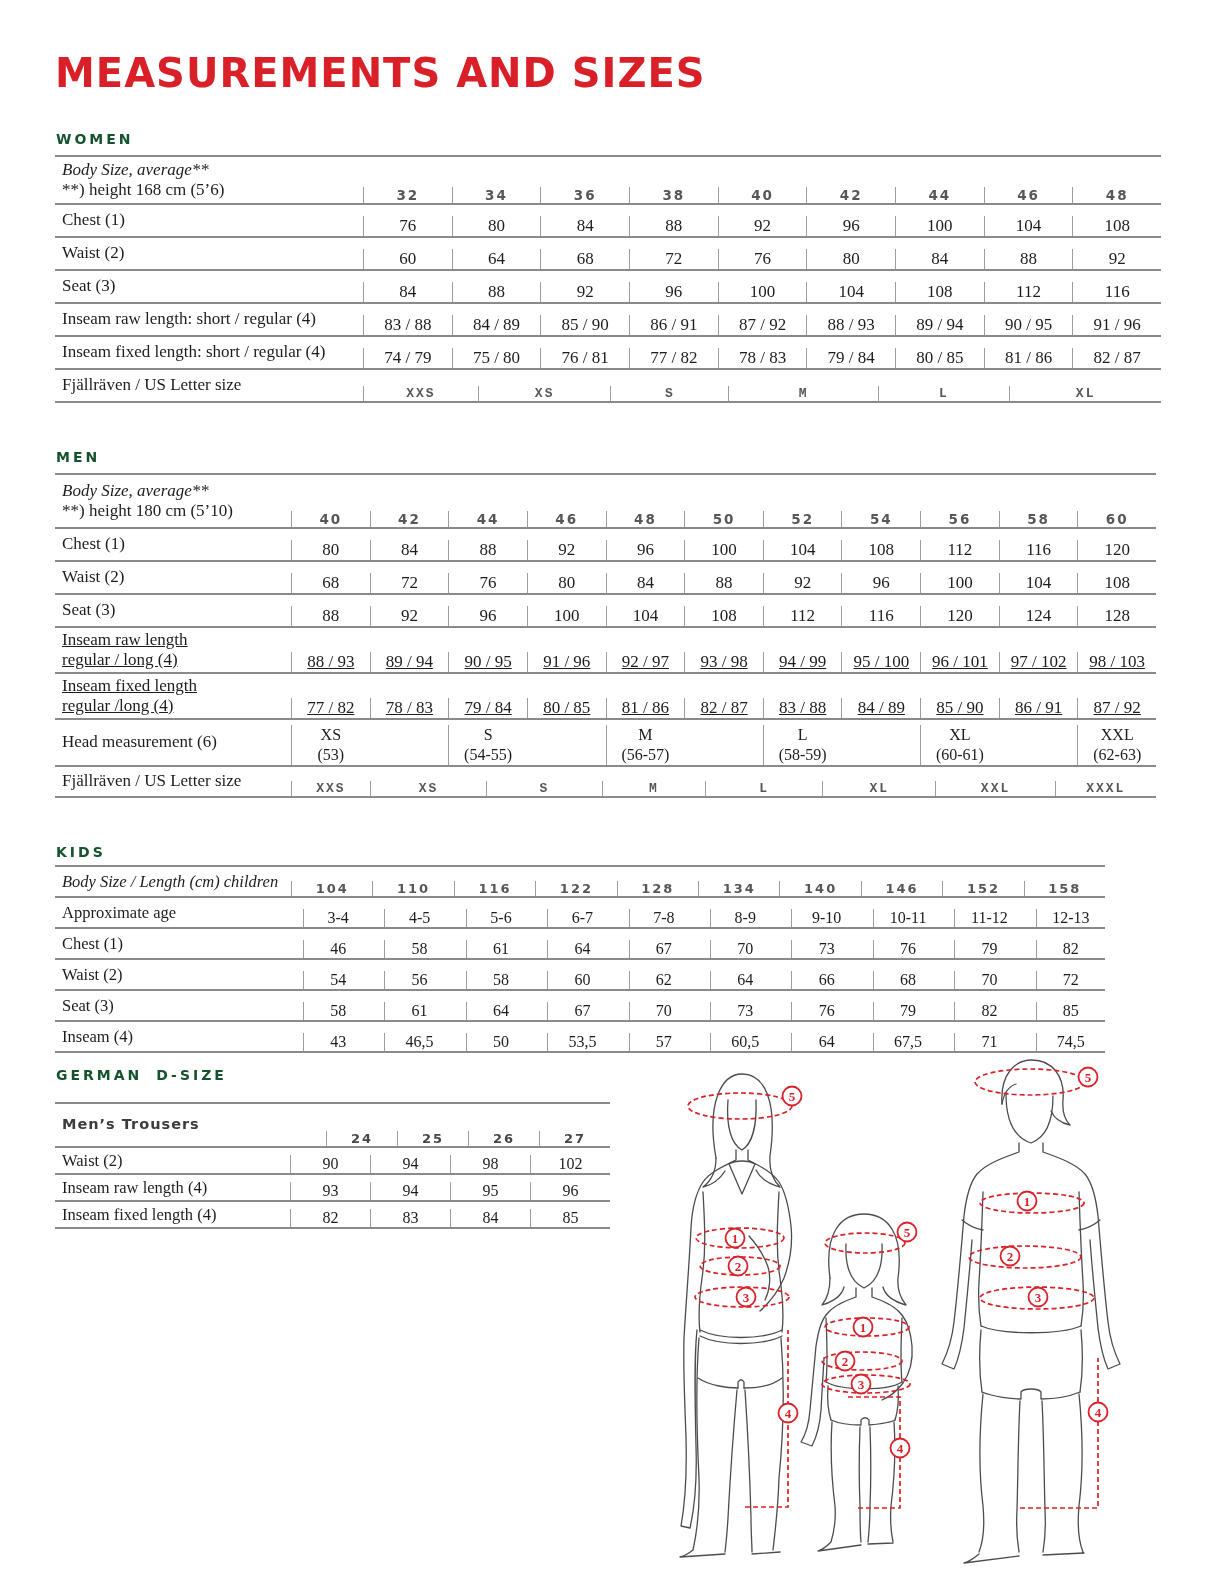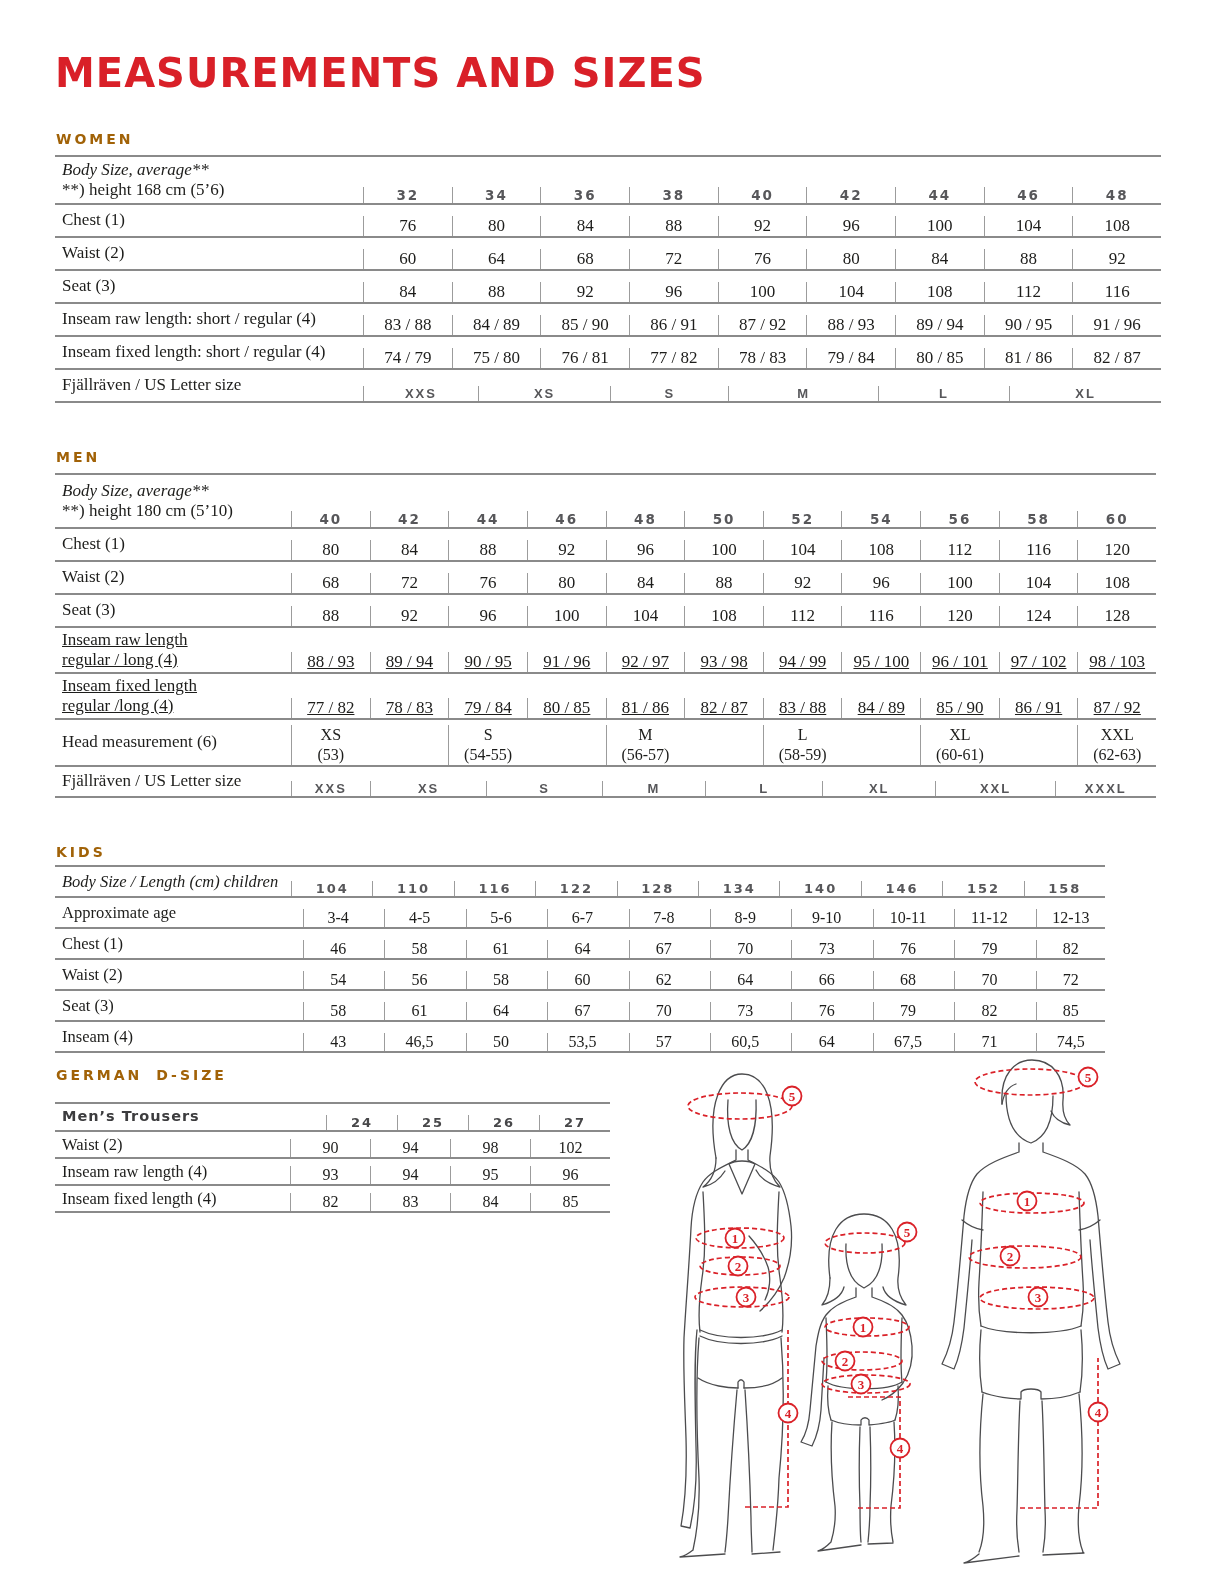--- a/index.html
+++ b/index.html
@@ -2,34 +2,34 @@
 <html><head>
 <meta charset="utf-8">
 <style>
   html,body{margin:0;padding:0;background:#fff;}
   .page{position:relative;width:1214px;height:1596px;background:#fff;overflow:hidden;
         font-family:"Liberation Serif",serif;color:#1d1d1b;}
   .title{position:absolute;left:55px;top:50px;margin:0;
          font-family:"DejaVu Sans",sans-serif;font-weight:bold;font-size:40px;
          letter-spacing:1px;color:#d92028;}
   .sec-title{position:absolute;left:56px;font-family:"DejaVu Sans",sans-serif;
-             font-weight:bold;font-size:14px;letter-spacing:3px;word-spacing:6px;color:#a16207;}
+             font-weight:bold;font-size:14px;letter-spacing:3px;word-spacing:6px;color:#14532d;}
   .tbl{position:absolute;left:55px;border-bottom:2px solid #8a8a8a;box-sizing:border-box;}
   .row{display:flex;border-top:2px solid #8a8a8a;box-sizing:border-box;align-items:stretch;}
   .rowwrap{display:block;}
   .label{display:flex;flex-direction:column;justify-content:center;padding-left:7px;
          box-sizing:border-box;font-size:17px;line-height:1.2;}
   .label .it{font-style:italic;}
   .cells{flex:1;display:flex;align-items:flex-end;}
   .cell{flex:1;display:flex;flex-direction:column;align-items:center;justify-content:center;
         border-left:1px solid #9c9c9c;box-sizing:border-box;text-align:center;}
   .sz{font-family:"DejaVu Sans",sans-serif;font-weight:bold;font-size:13.5px;
       color:#57575a;letter-spacing:2px;}
   .val{font-size:17px;color:#1d1d1b;}
-  .letter{font-family:Liberation Sans, sans-serif;font-weight:bold;font-size:13px;
+  .letter{font-family:Liberation Mono, monospace;font-weight:bold;font-size:13px;
           color:#57575a;letter-spacing:2px;}
   .lcell{flex:0 0 auto;}
   .head2{font-size:16px;line-height:1.25;}
   
   .w{width:1106px;top:155px;}
   .w .label{width:308px;}
   .w .hdr{height:48px;}
   .w .drow{height:33px;}
   .w .lrow{height:33px;}
   
@@ -43,21 +43,21 @@
   
   .k{width:1050px;top:865px;}
   .k .label{width:236px;font-size:16.5px;}
   .k .hdr{height:31px;}
   .k .drow{height:31px;}
   .k .val{font-size:16px;margin-left:12px;}
   .k .sz{font-size:13px;}
   
   .g{width:555px;top:1102px;}
   .g .label{width:235px;font-size:16.5px;}
-  .g .hdr{height:28px;gap:36px;}
+  .g .hdr{height:44px;gap:36px;}
   .g .drow{height:27px;}
   .g .val{font-size:16px;}
   .g .sz{font-size:13px;color:#474749;}
   .g .boldlab{font-family:"DejaVu Sans",sans-serif;font-weight:bold;font-size:14.5px;
               color:#3c3c3e;letter-spacing:1px;}
   
   .figs{position:absolute;left:640px;top:1040px;width:560px;height:540px;}
   .outline{fill:none;stroke:#4c4c4e;stroke-width:1.3;stroke-linecap:round;stroke-linejoin:round;}
   .rdash{fill:none;stroke:#da2128;stroke-width:1.7;stroke-dasharray:5 3;}
   .badge circle{fill:#fff;stroke:#da2128;stroke-width:1.8;}

